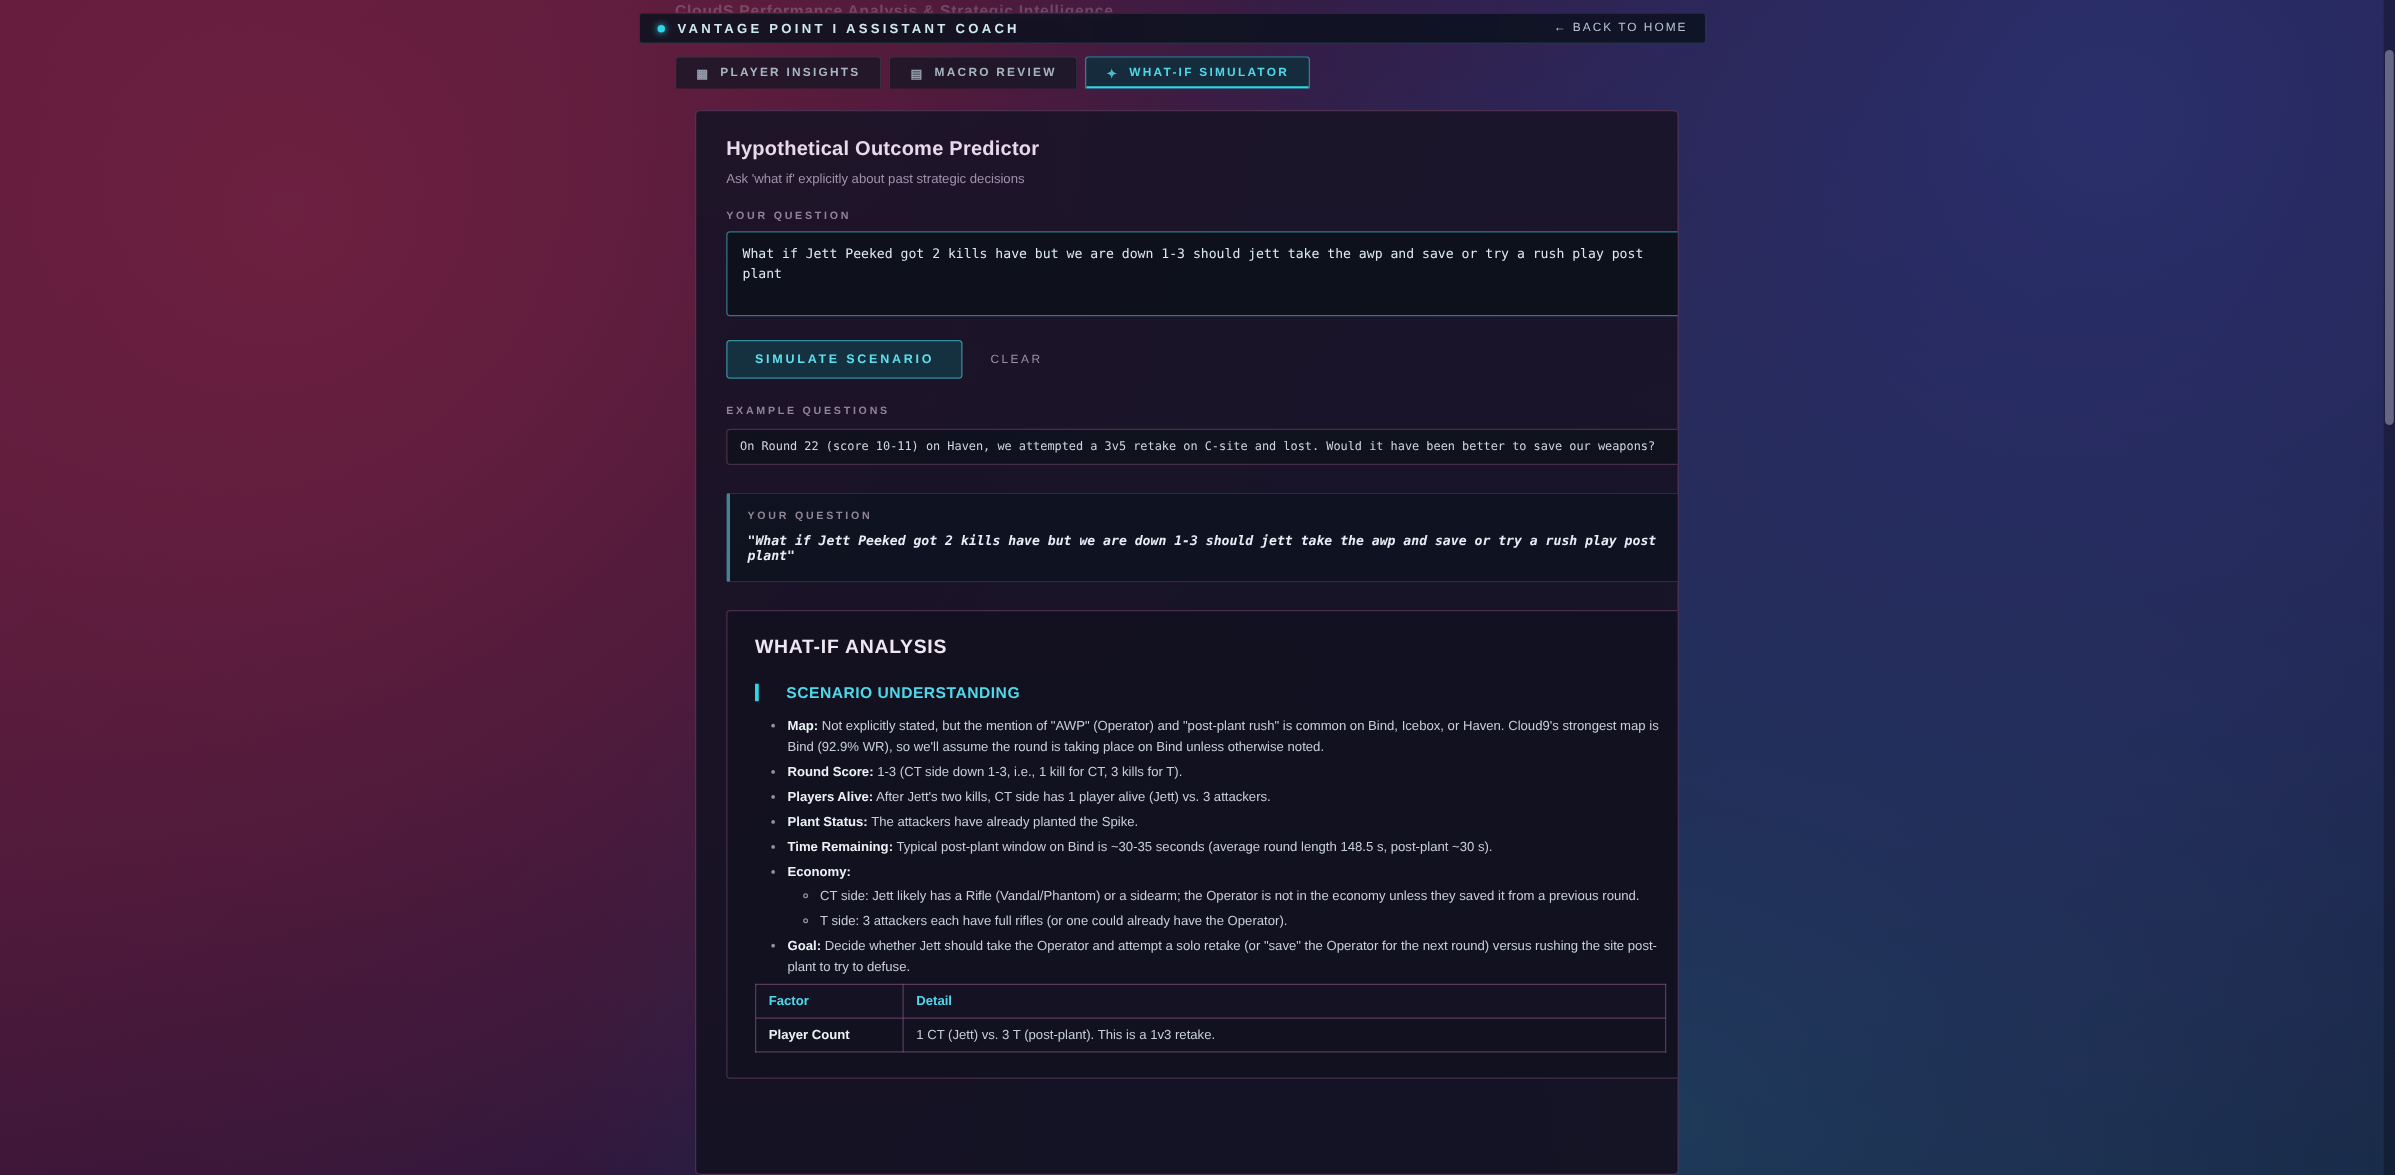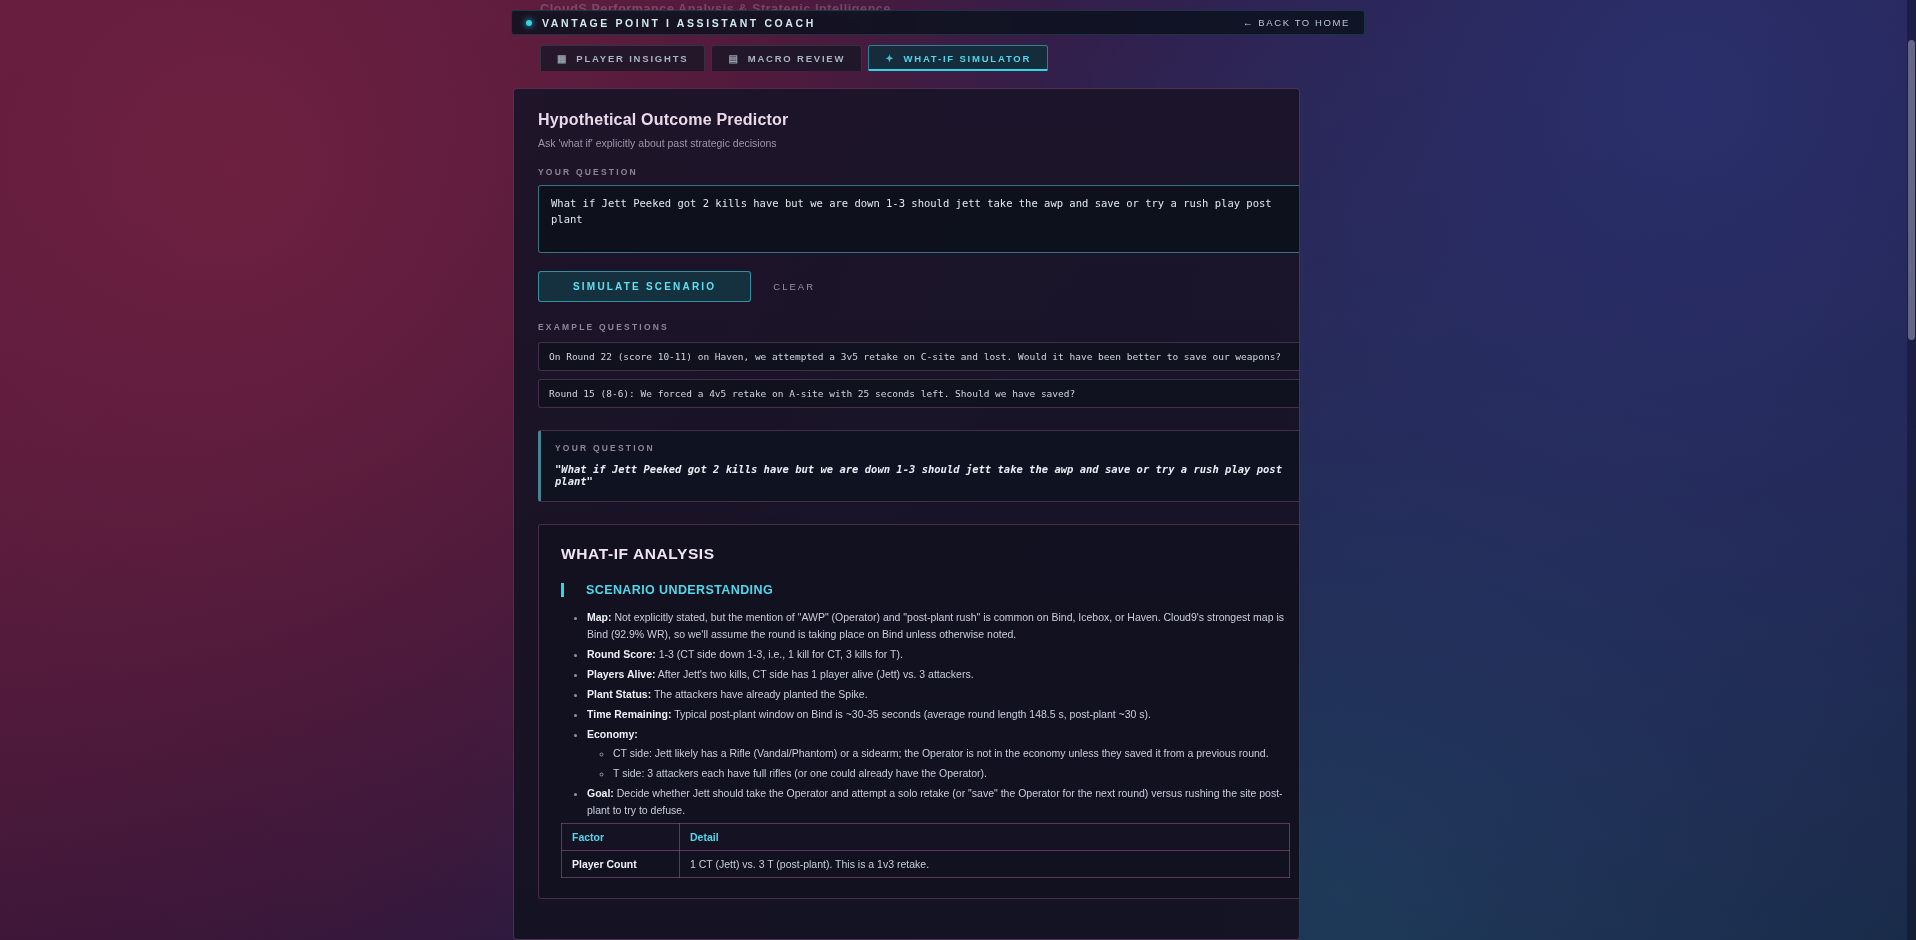--- a/index.html
+++ b/index.html
@@ -86,21 +86,21 @@
   .tab.active {
     background: rgba(18,46,60,0.92);
     border-color: rgba(60,200,220,0.55);
     color: #4fd8ea;
     box-shadow: inset 0 -2px 0 #2fd6e6;
   }
 
   
   .panel {
     position: absolute;
-    top: 88px; left: 513px;
+    top: 88px; left: 556px;
     width: 787px; height: 852px;
     background: linear-gradient(180deg, rgba(26,20,40,0.93) 0%, rgba(20,18,34,0.95) 100%);
     border: 1px solid rgba(150,90,140,0.42);
     border-radius: 4px;
     overflow: hidden;
     padding: 22px 24px 0 24px;
   }
 
   .predictor-title {
     color: #e9d9ea;
@@ -140,21 +140,21 @@
   .question-box::placeholder { color: #5d6775; }
 
   .btn-row { display: flex; align-items: center; gap: 18px; margin-top: 14px; }
   .btn-simulate {
     background: rgba(20,54,66,0.85);
     border: 1px solid rgba(70,210,230,0.6);
     color: #5fe0ef;
     font-size: 10px;
     letter-spacing: 2.2px;
     font-weight: 700;
-    padding: 9px 34px;
+    padding: 9px 22px;
     border-radius: 3px;
     cursor: pointer;
   }
   .btn-clear {
     background: transparent;
     border: none;
     color: #9b90a6;
     font-size: 9.5px;
     letter-spacing: 2px;
     cursor: pointer;
@@ -312,21 +312,20 @@
   <div class="field-label">YOUR QUESTION</div>
   <textarea class="question-box" placeholder="Describe the round situation and the decision you want to test..." style="">What if Jett Peeked got 2 kills have but we are down 1-3 should jett take the awp and save or try a rush play post plant</textarea>
 
   <div class="btn-row">
     <button class="btn-simulate">SIMULATE SCENARIO</button>
     <button class="btn-clear">CLEAR</button>
   </div>
 
   <div class="ex-label">EXAMPLE QUESTIONS</div>
   <div class="ex-item">On Round 22 (score 10-11) on Haven, we attempted a 3v5 retake on C-site and lost. Would it have been better to save our weapons?</div>
-  <div class="ex-item">Round 15 (8-6): We forced a 4v5 retake on A-site with 25 seconds left. Should we have saved?</div>
 
   <div class="echo-card">
     <div class="echo-label">YOUR QUESTION</div>
     <div class="echo-text">"What if Jett Peeked got 2 kills have but we are down 1-3 should jett take the awp and save or try a rush play post plant"</div>
   </div>
 
   <div class="analysis">
     <h2>WHAT-IF ANALYSIS</h2>
 
     <div class="sec-head">SCENARIO UNDERSTANDING</div>

